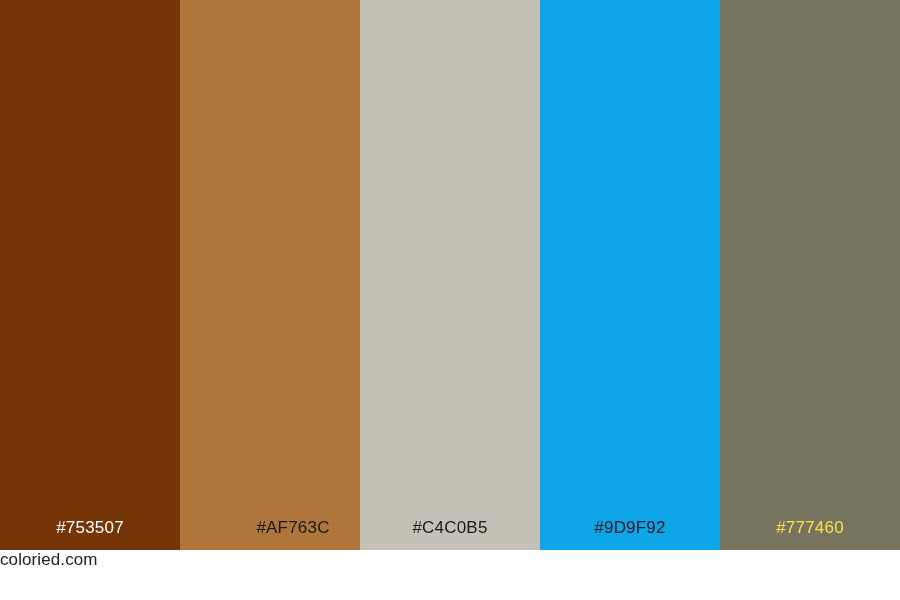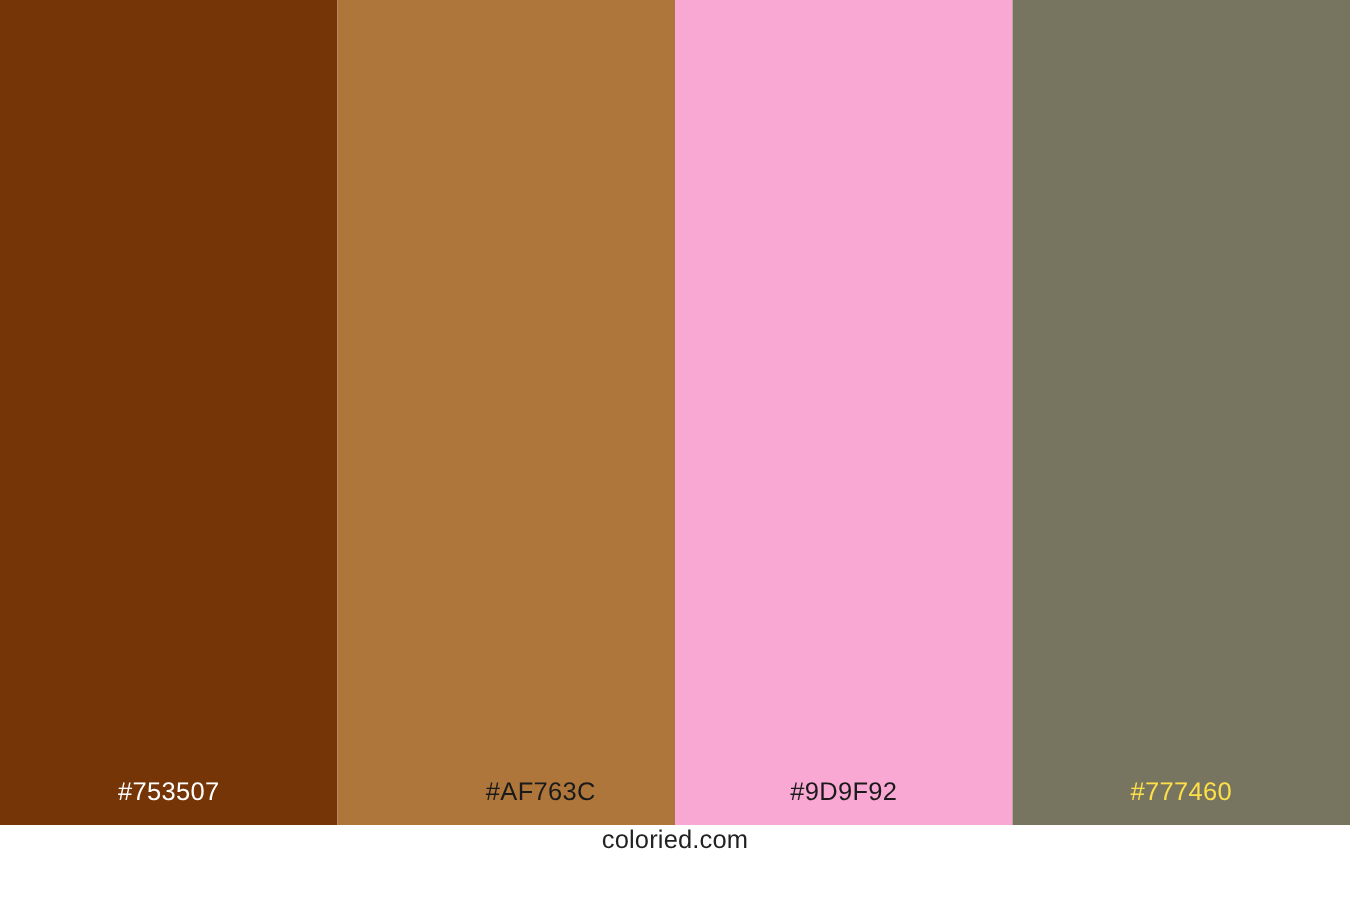--- a/index.html
+++ b/index.html
@@ -50,21 +50,21 @@
   }
   .label-light { color: #ffffff; }
   .label-dark  { color: #1a1a1a; }
 
   #footer-bar {
     flex: 1 1 auto;
     width: 900px;
     background: #ffffff;
     display: flex;
     align-items: center;
-    justify-content: center;
+    justify-content: flex-start;
   }
   #site-credit {
     font-size: 17px;
     line-height: 20px;
     color: #222222;
     font-weight: 400;
     letter-spacing: 0.1px;
     text-align: center;
   }
 </style>
@@ -76,22 +76,25 @@
   <div id="swatch-strip" style="height: 550px; flex-basis: 550px;">
 
     <div class="swatch" style="background-color: rgb(117, 53, 7);">
       <span class="swatch-label label-light" style="color: rgb(255, 255, 255);">#753507</span>
     </div>
 
     <div class="swatch" style="background-color: rgb(175, 118, 60);">
       <span class="swatch-label label-dark" style="color: rgb(26, 26, 26); padding-left: 46px;">#AF763C</span>
     </div>
 
+    <div class="swatch" style="background-color: rgb(196, 192, 181);">
+      <span class="swatch-label label-dark" style="color: rgb(26, 26, 26);">#C4C0B5</span>
+    </div>
 
-    <div class="swatch" style="background-color: #f9a8d4;">
+    <div class="swatch" style="background-color: #0ea5e9;">
       <span class="swatch-label label-dark" style="color: rgb(26, 26, 26);">#9D9F92</span>
     </div>
 
     <div class="swatch" style="background-color: rgb(119, 116, 96);">
       <span class="swatch-label label-light" style="color: #fde047;">#777460</span>
     </div>
 
   </div>
 
   <div id="footer-bar" style="background-color: rgb(255, 255, 255);">

